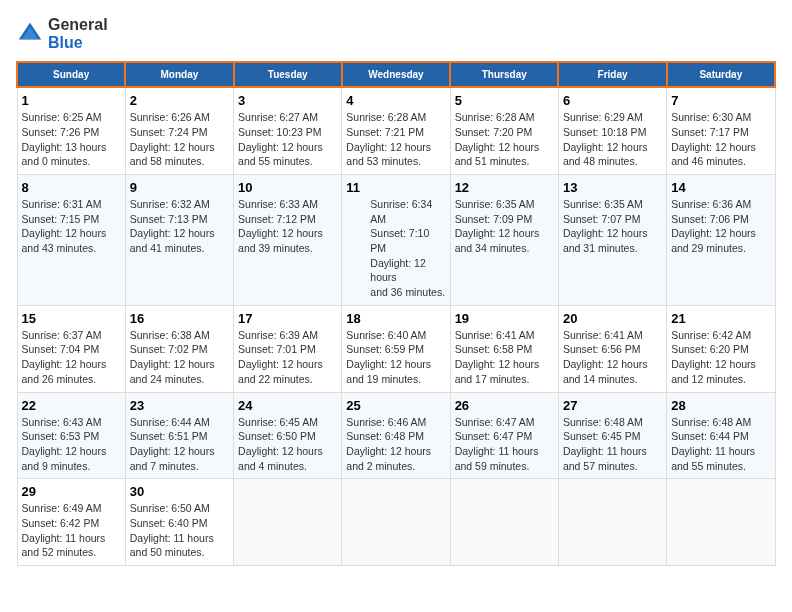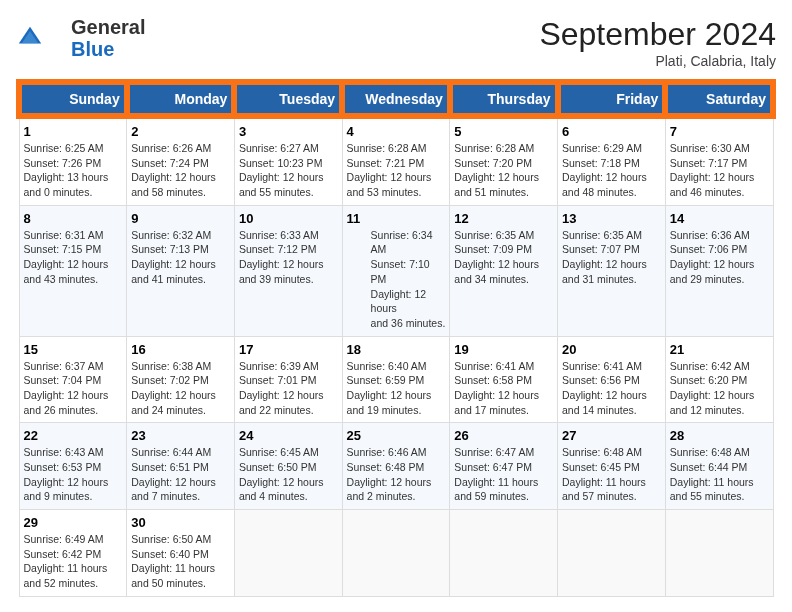--- a/index.html
+++ b/index.html
@@ -15,24 +15,23 @@
       justify-content: space-between;
       align-items: flex-start;
       margin-bottom: 10px;
     }
     .logo {
       display: flex;
       align-items: center;
       gap: 4px;
     }
     .logo-text {
-      font-size: 20px;
+      font-size: 16px;
       font-weight: bold;
       line-height: 1.1;
-      margin-left: 23px;
     }
     .logo-general { color: #333; }
     .logo-blue { color: #1a6abf; }
     .logo-icon {
       width: 28px;
       height: 28px;
     }
     .title-area {
       text-align: right;
     }
@@ -47,24 +46,24 @@
     }
     table {
       width: 100%;
       border-collapse: collapse;
       font-size: 11px;
     }
     thead tr th {
       background: #2563a8;
       color: #fff;
       padding: 6px 4px;
-      text-align: right;
-      font-size: 14px;
+      text-align: center;
+      font-size: 10px;
       font-weight: bold;
-      border: 6px solid #f97316;
+      border: 2px solid #f97316;
     }
     tbody tr td {
       vertical-align: top;
       padding: 5px 4px;
       border: 1px solid #ddd;
       width: calc(100% / 7);
       background: #fff;
       min-height: 80px;
     }
     tbody tr:nth-child(even) td {
@@ -92,24 +91,20 @@
   <div class="logo">
     <svg class="logo-icon" viewBox="0 0 40 40">
       <polygon points="20,4 36,28 4,28" fill="#1a6abf"></polygon>
       <polygon points="20,10 32,28 8,28" fill="#5ba3e0" opacity="0.5"></polygon>
     </svg>
     <div class="logo-text">
       <span class="logo-general">General</span><br>
       <span class="logo-blue">Blue</span>
     </div>
   </div>
-  <div class="title-area">
-    <div class="month-title">September 2024</div>
-    <div class="subtitle">Plati, Calabria, Italy</div>
-  </div>
 </div>
 
 <table>
   <thead>
     <tr>
     <th>Sunday</th>
         <th>Monday</th>
         <th>Tuesday</th>
         <th>Wednesday</th>
         <th>Thursday</th>
@@ -150,21 +145,21 @@
         <td>
           <span class="day-num">5</span>
           <div class="day-info" style="white-space: pre-line;">Sunrise: 6:28 AM
 Sunset: 7:20 PM
 Daylight: 12 hours
 and 51 minutes.</div>
         </td>
         <td>
           <span class="day-num">6</span>
           <div class="day-info" style="white-space: pre-line;">Sunrise: 6:29 AM
-Sunset: 7:18 PM
+Sunset: 10:18 PM
 Daylight: 12 hours
 and 48 minutes.</div>
         </td>
         <td>
           <span class="day-num">7</span>
           <div class="day-info" style="white-space: pre-line;">Sunrise: 6:30 AM
 Sunset: 7:17 PM
 Daylight: 12 hours
 and 46 minutes.</div>
         </td>

